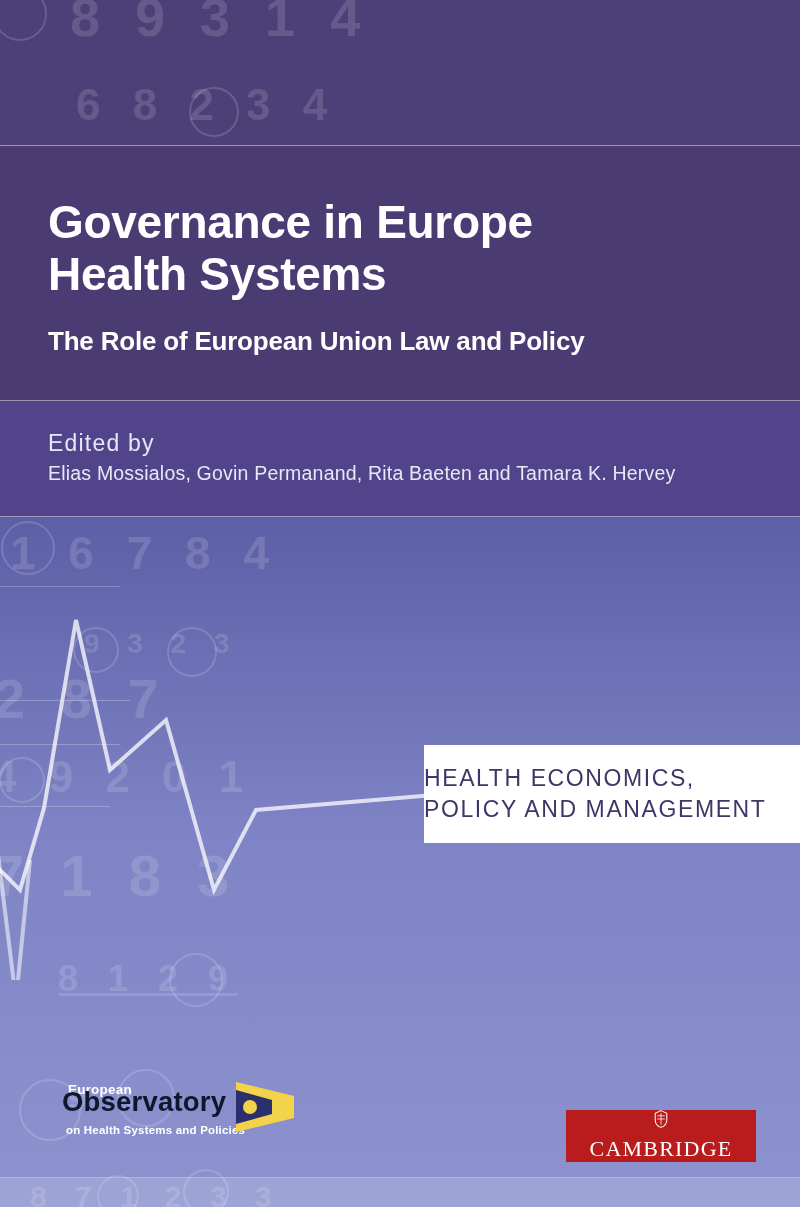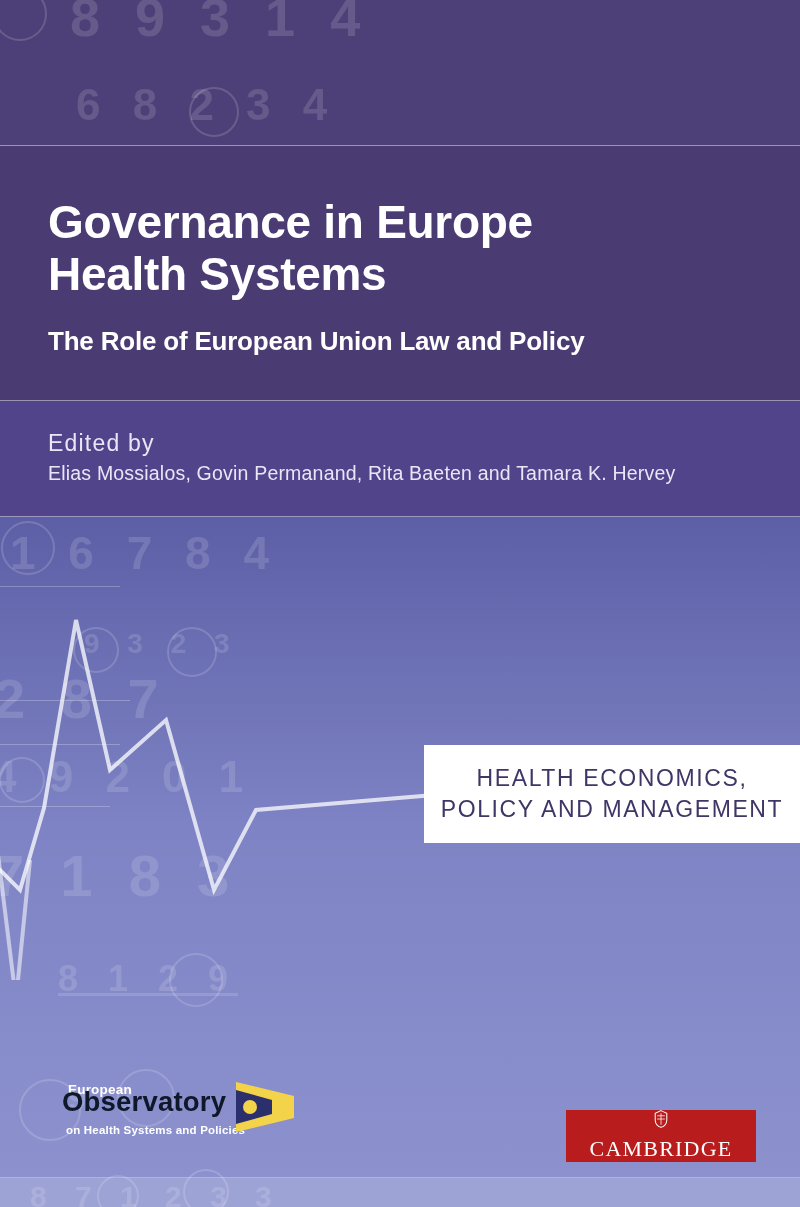--- a/index.html
+++ b/index.html
@@ -117,21 +117,21 @@
   
   .series-box {
     position: absolute;
     left: 424px;
     top: 745px;
     width: 376px;
     height: 98px;
     background: #ffffff;
     display: flex;
     flex-direction: column;
-    align-items: center;
+    align-items: flex-start;
     justify-content: center;
     gap: 4px;
   }
   .series-line {
     color: #3f3566;
     font-size: 23px;
     font-weight: 400;
     letter-spacing: 1.6px;
   }
 

